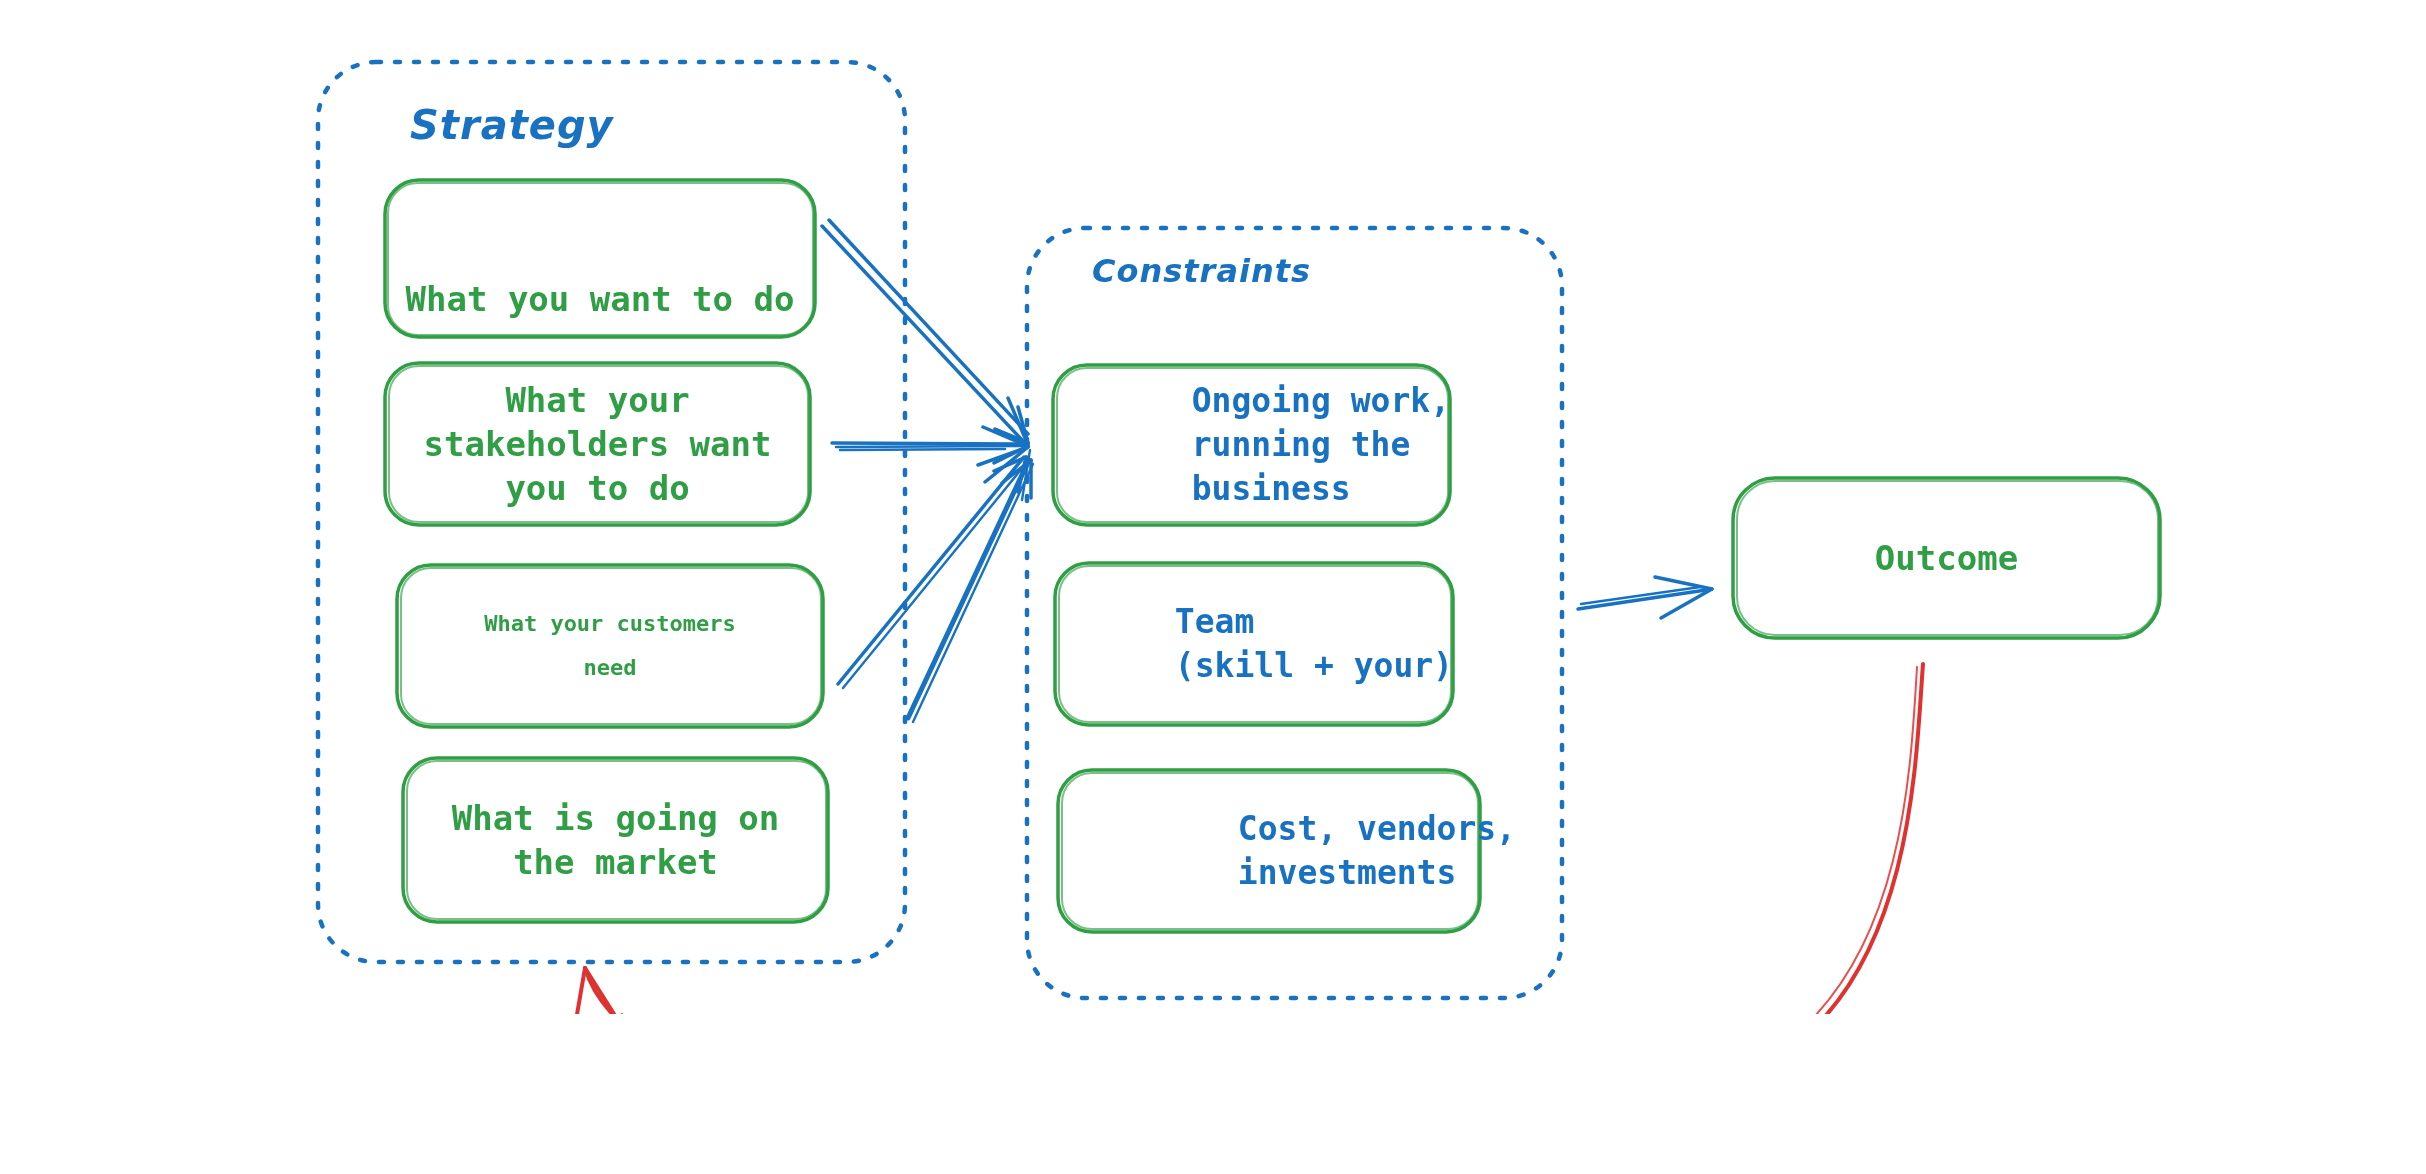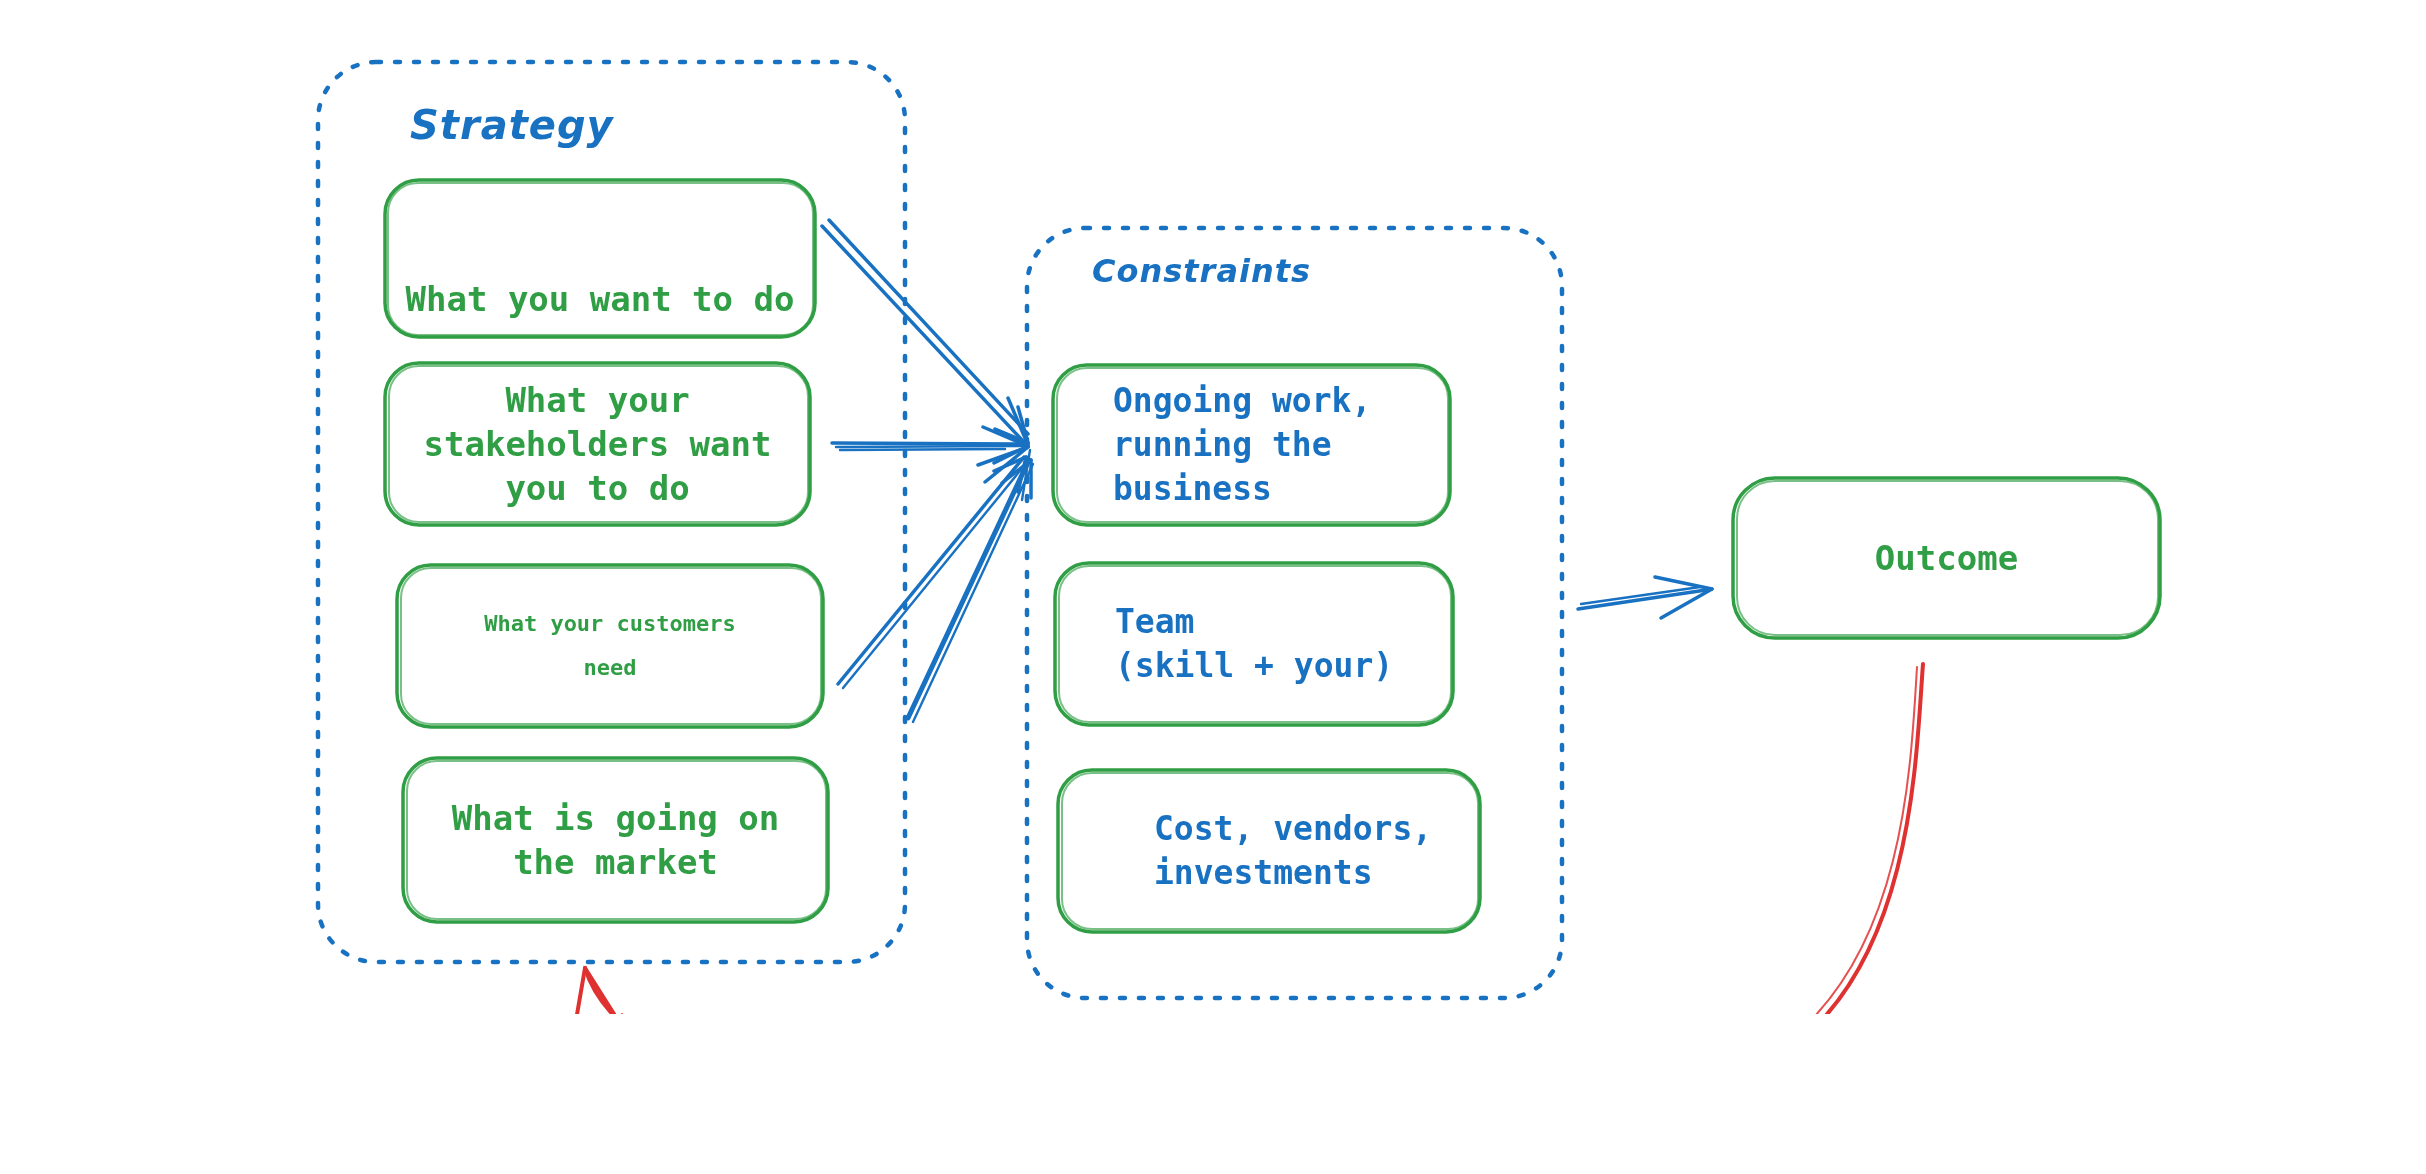--- a/index.html
+++ b/index.html
@@ -39,21 +39,21 @@
   .txt{
     position:absolute;
     display:flex;align-items:center;
     white-space:pre-line;
     font-family:"DejaVu Sans Mono", monospace;
     font-weight:bold;
     line-height:44px;
     font-size:33px;
   }
   .txt.center{justify-content:center;text-align:center;}
-  .txt.left{justify-content:flex-start;text-align:left;padding-left:60px;box-sizing:border-box;}
+  .txt.left{justify-content:flex-end;text-align:left;padding-left:60px;box-sizing:border-box;}
   .green-text{color:var(--color-green);}
   .blue-text{color:var(--color-blue);}
   .script{
     position:absolute;
     font-family:"DejaVu Sans", sans-serif;
     font-style:italic;
     font-weight:bold;
     color:var(--color-blue);
     letter-spacing:1px;
   }

